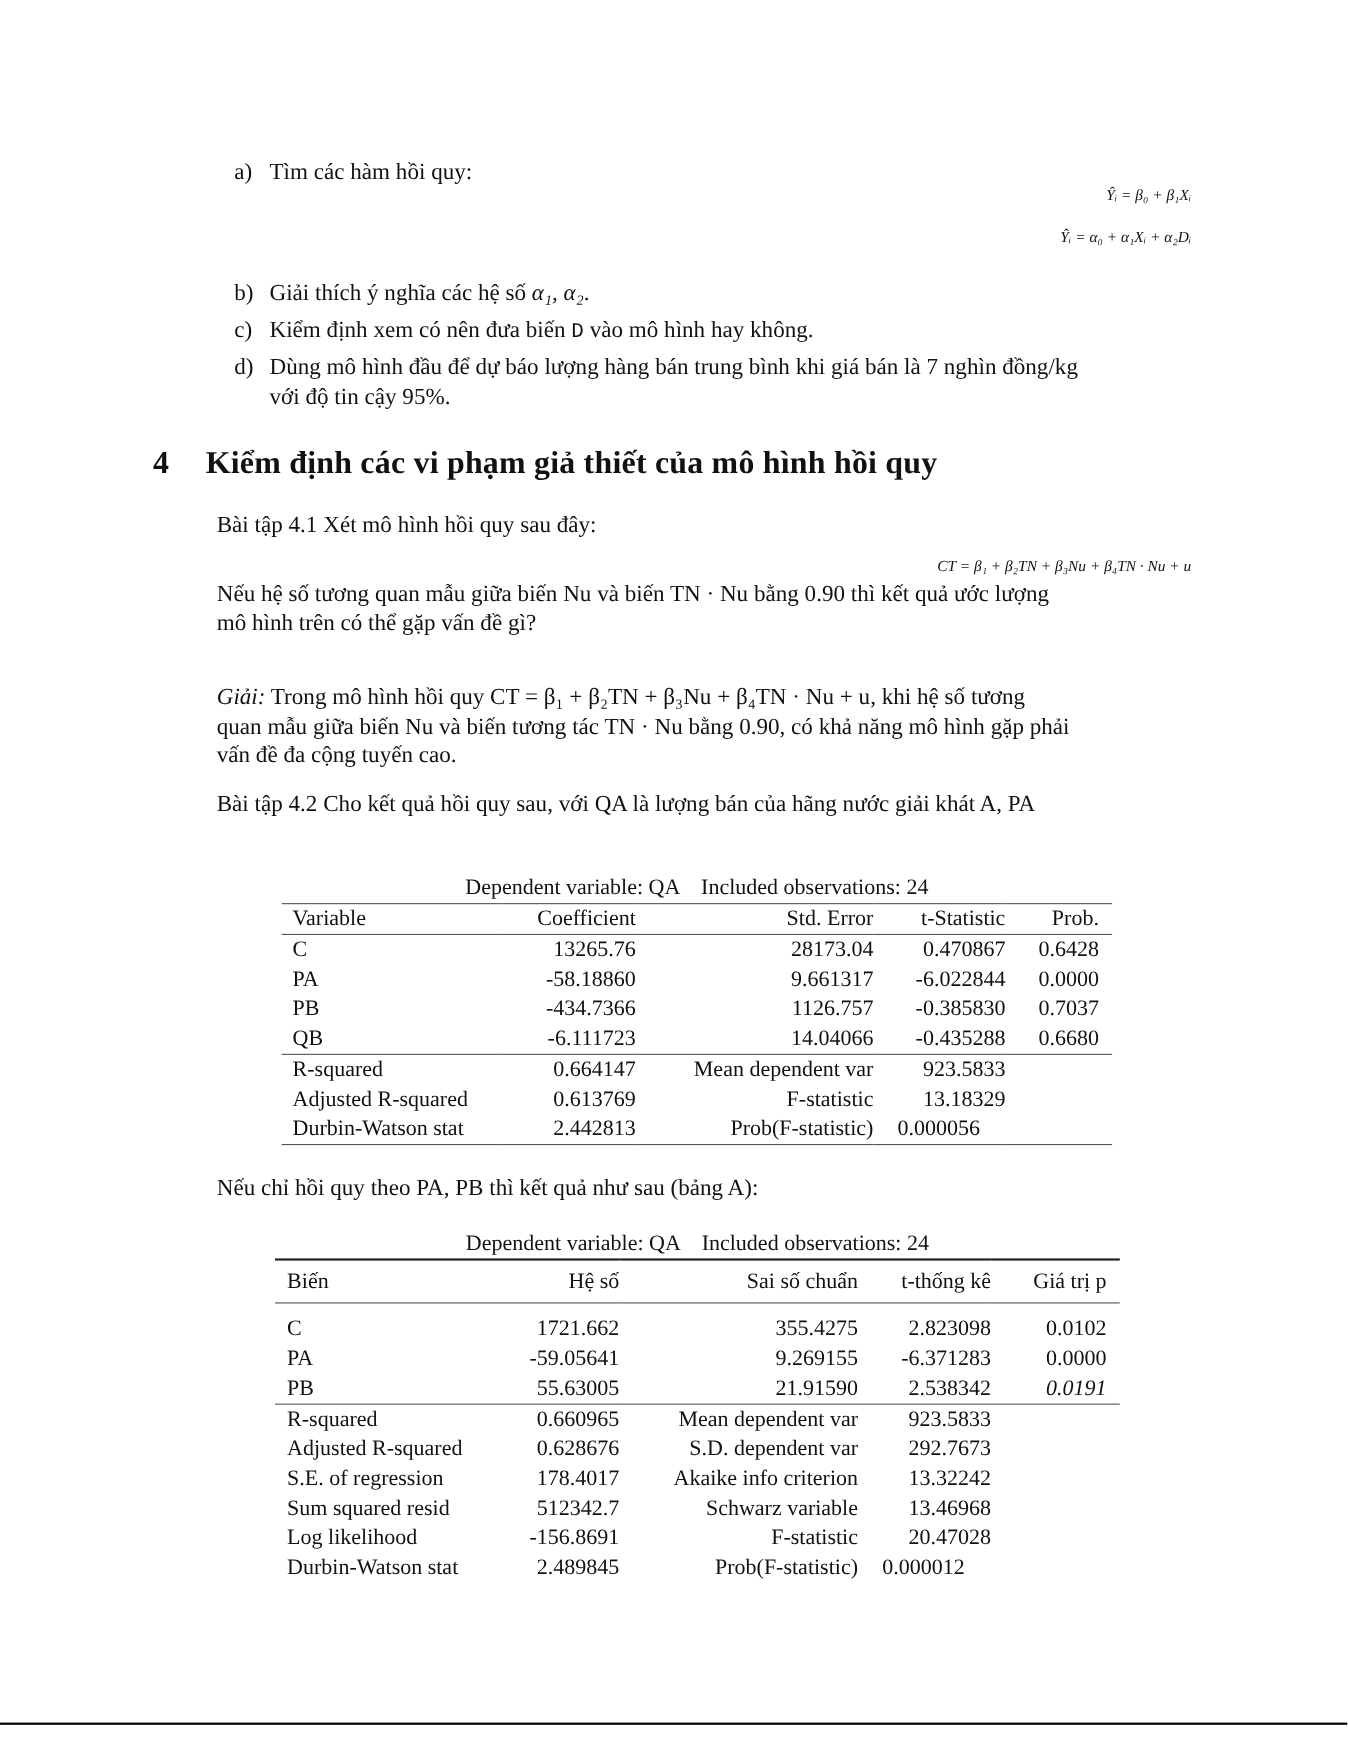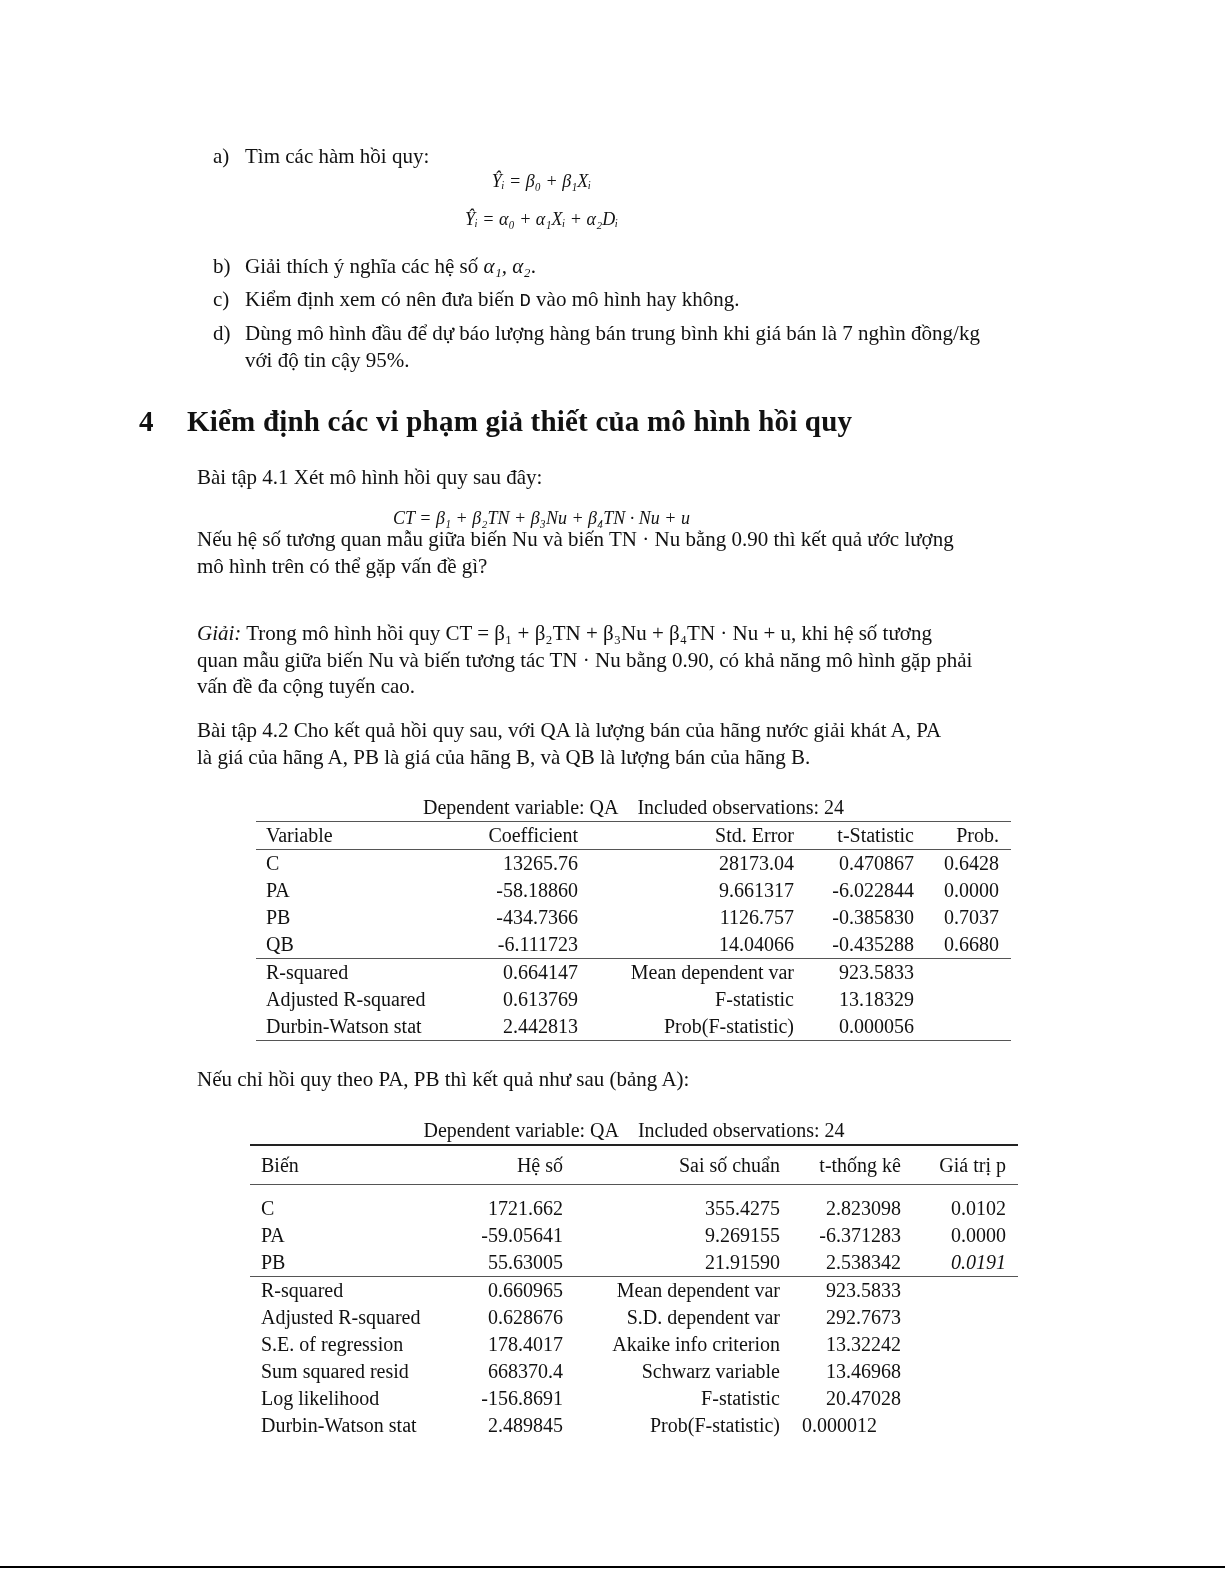--- a/index.html
+++ b/index.html
@@ -6,21 +6,21 @@
   body {
     width: 1225px; height: 1585px; position: relative; overflow: hidden;
     font-family: "Liberation Serif", "DejaVu Serif", serif;
     color: #111;
     font-size: 21px;
   }
   .math { font-style: italic; font-family: "Liberation Serif", "DejaVu Serif", serif; }
   .mono { font-family: "Liberation Mono", "DejaVu Sans Mono", monospace; font-size: 19px; }
   .item { position: absolute; left: 213px; width: 870px; line-height: 27px; }
   .item .lbl { display: inline-block; width: 32px; }
-  .center-eq { position: absolute; left: 0; width: 1083px; text-align: center; font-size: 18px; }
+  .center-eq { position: absolute; left: 0; width: 1083px; text-align: right; font-size: 14px; }
   .section-title { position: absolute; left: 139px; top: 405px; font-size: 29px; font-weight: bold; letter-spacing: 0.2px; }
   .section-title .num { display: inline-block; width: 48px; }
   .para { position: absolute; left: 197px; width: 873px; line-height: 26.5px; text-align: justify; }
   .bold { font-weight: normal; }
   .ital { font-style: italic; }
 
   table.reg { position: absolute; border-collapse: collapse; font-size: 20px; }
   table.reg td { padding: 0 0; height: 27px; white-space: nowrap; }
   table.reg .caption-row td { text-align: center; }
   table.reg .r { text-align: right; }
@@ -68,21 +68,20 @@
 </div>
 
 <div class="para" style="top:620px;">
   <div><span class="ital">Giải:</span> <span>Trong mô hình hồi quy CT = β₁ + β₂TN + β₃Nu + β₄TN · Nu + u, khi hệ số tương</span></div>
   <div>quan mẫu giữa biến Nu và biến tương tác TN · Nu bằng 0.90, có khả năng mô hình gặp phải</div>
   <div>vấn đề đa cộng tuyến cao.</div>
 </div>
 
 <div class="para" style="top:717px;">
   <div><span class="bold">Bài tập 4.2</span> <span>Cho kết quả hồi quy sau, với QA là lượng bán của hãng nước giải khát A, PA</span></div>
-  <div>là giá của hãng A, PB là giá của hãng B, và QB là lượng bán của hãng B.</div>
 </div>
 
 <table class="reg" style="left:256px; top:794px; width:755px;">
   <colgroup>
     <col style="width:200px">
       <col style="width:122px">
       <col style="width:216px">
       <col style="width:120px">
       <col style="width:97px">
   </colgroup>
@@ -136,21 +135,21 @@
     <td class="l" style="padding-left:10px;">Adjusted R-squared</td>
     <td class="r">0.613769</td>
     <td class="r">F-statistic</td>
     <td class="r">13.18329</td>
     <td></td>
   </tr>
   <tr class="line-bottom">
     <td class="l" style="padding-left:10px;">Durbin-Watson stat</td>
     <td class="r">2.442813</td>
     <td class="r">Prob(F-statistic)</td>
-    <td class="l" style="padding-left:22px;text-align:right;">0.000056</td>
+    <td class="l" style="padding-left:22px;">0.000056</td>
     <td></td>
   </tr>
 </tbody>
   </table>
 
 <div class="para" style="top:1066px;">Nếu chỉ hồi quy theo PA, PB thì kết quả như sau (bảng A):</div>
 
 <table class="reg" style="left:250px; top:1117px; width:768px;">
   <colgroup>
     <col style="width:210px">
@@ -207,21 +206,21 @@
   </tr>
   <tr>
     <td class="l" style="padding-left:11px;">S.E. of regression</td>
     <td class="r">178.4017</td>
     <td class="r">Akaike info criterion</td>
     <td class="r">13.32242</td>
     <td></td>
   </tr>
   <tr>
     <td class="l" style="padding-left:11px;margin-top:21px;">Sum squared resid</td>
-    <td class="r">668370.4</td>
+    <td class="r">512342.7</td>
     <td class="r">Schwarz variable</td>
     <td class="r">13.46968</td>
     <td></td>
   </tr>
   <tr>
     <td class="l" style="padding-left:11px;">Log likelihood</td>
     <td class="r">-156.8691</td>
     <td class="r">F-statistic</td>
     <td class="r">20.47028</td>
     <td></td>

